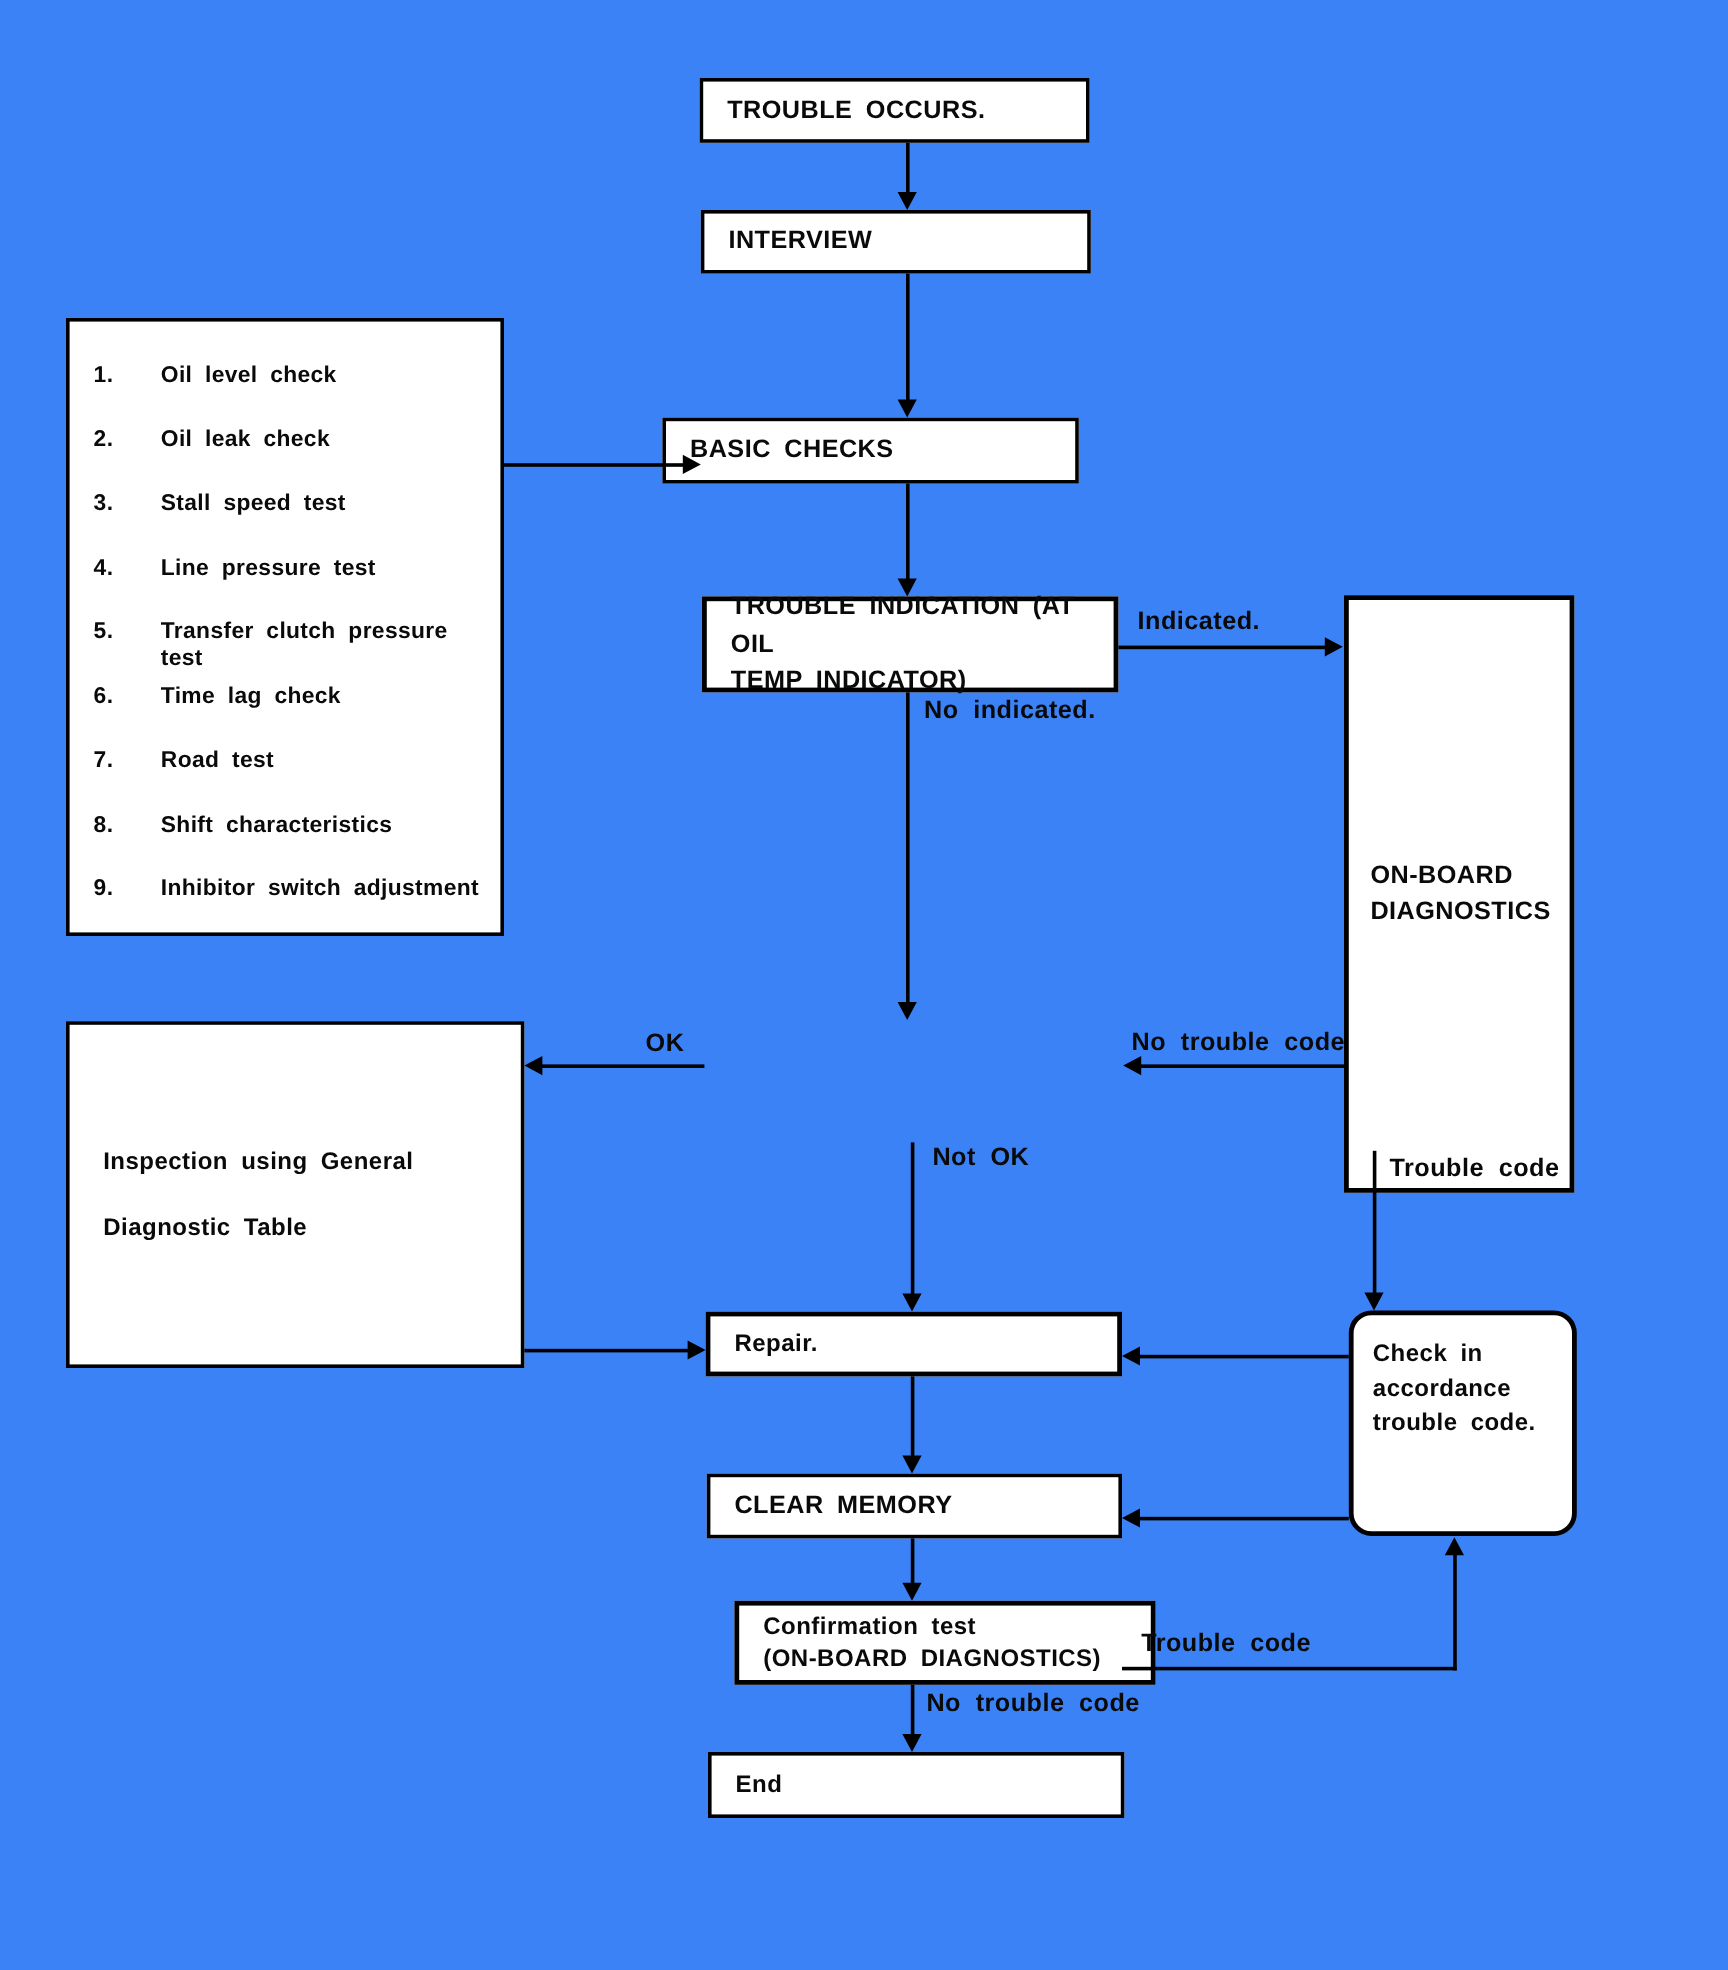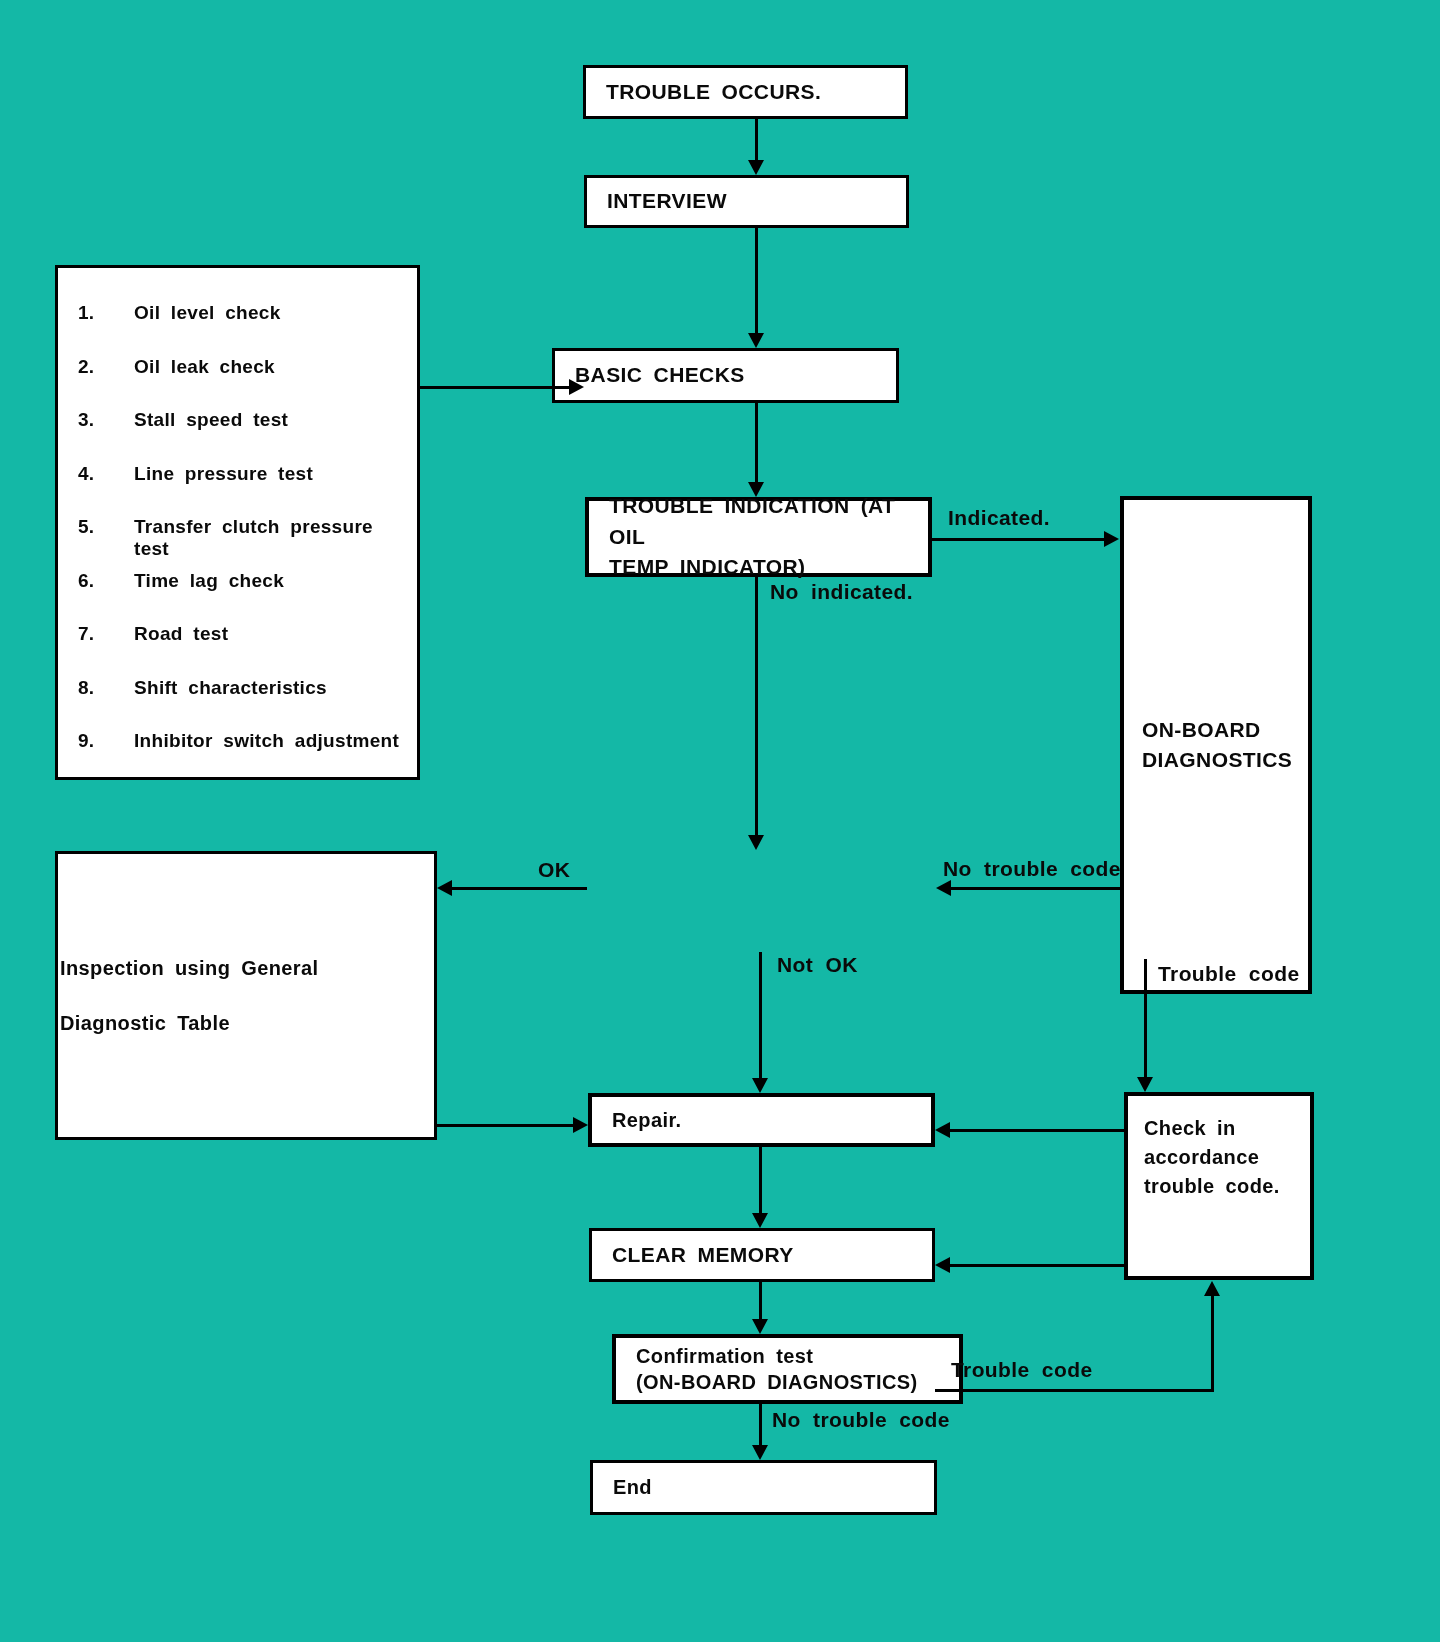--- a/index.html
+++ b/index.html
@@ -1,19 +1,19 @@
 <!DOCTYPE html>
 <html><head>
 <meta charset="utf-8">
 <style>
   html,body{margin:0;padding:0;background:#ffffff;}
   #canvas{
     position:relative;
     width:1440px;height:1642px;
-    background:#14b8a6;
+    background:#3b82f6;
     font-family:"Liberation Sans","DejaVu Sans",sans-serif;
     color:#000;
     overflow:hidden;
   }
   
   .node{
     position:absolute;
     border:3px solid #000;
     background:#fff;
     box-sizing:border-box;
@@ -114,30 +114,30 @@
       <span class="list-num">8.</span>
       <span class="list-text">Shift characteristics</span>
     </div>
     <div class="list-item">
       <span class="list-num">9.</span>
       <span class="list-text">Inhibitor switch adjustment</span>
     </div>
   </div>
 
 
-  <div class="node mixed v-center" style="left:55px;top:851px;width:382px;height:289px;padding-left:2px;gap:26px;">
+  <div class="node mixed v-center" style="left:55px;top:851px;width:382px;height:289px;padding-left:28px;gap:26px;">
     <span class="line">Inspection using General</span>
     <span class="line">Diagnostic Table</span>
   </div>
 
   <div class="node mixed heavy v-center pad-l" style="left:588px;top:1093px;width:347px;height:54px;">
     <span class="line">Repair.</span>
   </div>
 
-  <div class="node mixed heavy" style="left:1124px;top:1092px;width:190px;height:188px;padding:18px 0 0 16px;">
+  <div class="node mixed heavy" style="left:1124px;top:1092px;width:190px;height:188px;padding:18px 0 0 16px;border-radius:19px;">
     <span class="line">Check in</span>
     <span class="line">accordance</span>
     <span class="line">trouble code.</span>
   </div>
 
   <div class="node caps v-center pad-l" style="left:589px;top:1228px;width:346px;height:54px;">
     <span class="line">CLEAR MEMORY</span>
   </div>
 
   <div class="node mixed heavy v-center pad-l" style="left:612px;top:1334px;width:351px;height:70px;">

